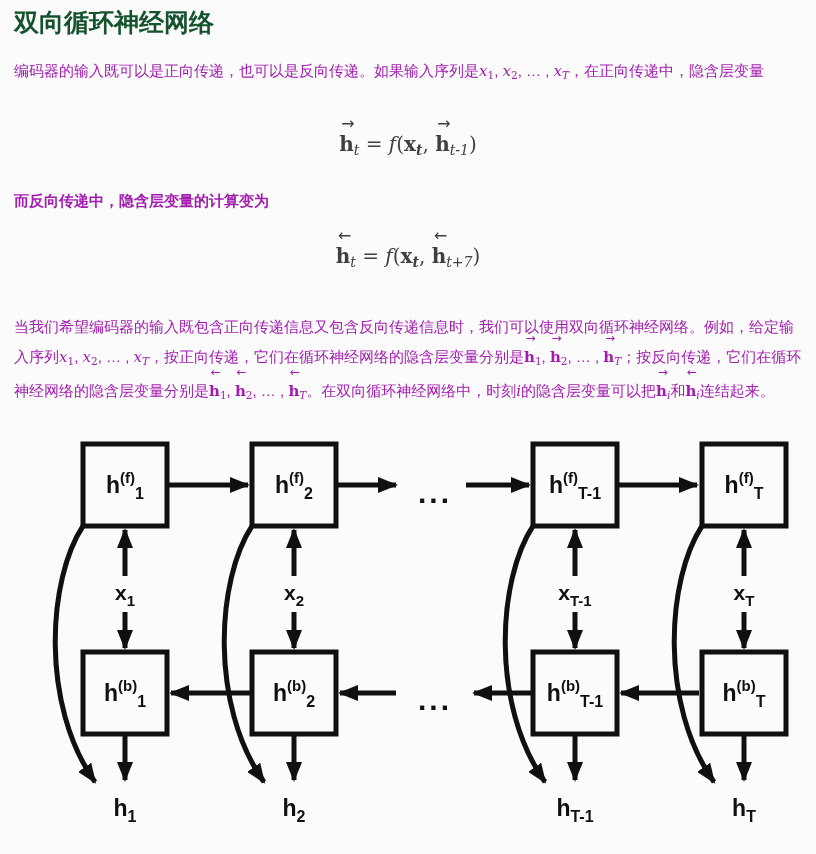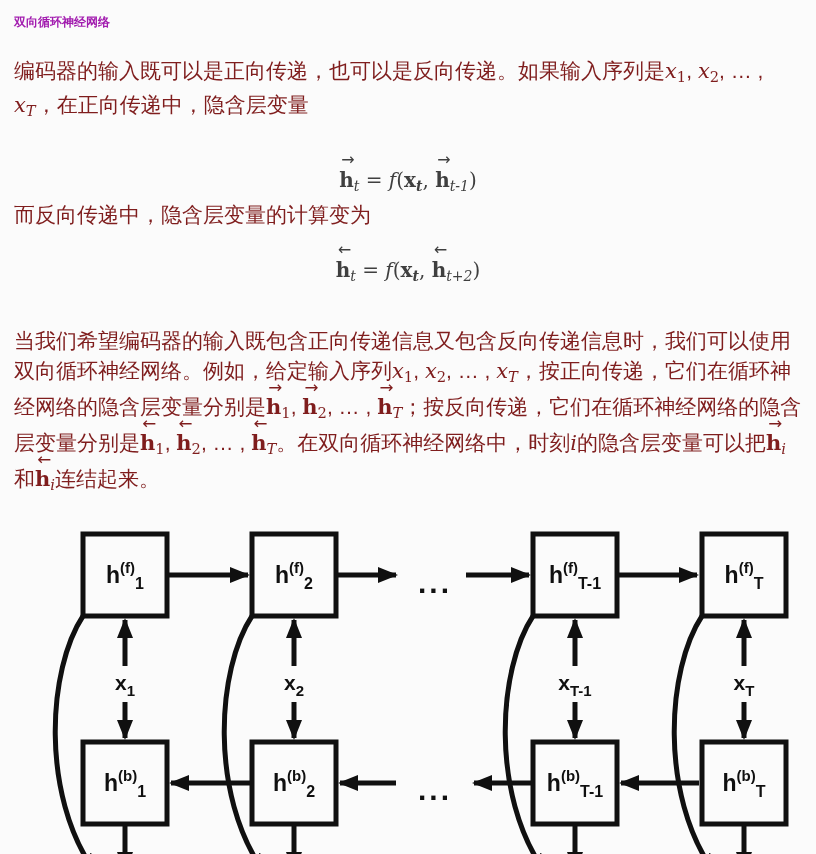--- a/index.html
+++ b/index.html
@@ -1,22 +1,22 @@
 <!DOCTYPE html>
 <html><head>
 <meta charset="utf-8">
 <style>
   html,body{margin:0;padding:0;}
   body{width:816px;height:854px;overflow:hidden;background:#fbfbfb;
        font-family:"Liberation Sans","DejaVu Sans",sans-serif;}
   .page{width:816px;height:854px;position:relative;}
-  .title{margin:10px 14px 16px 14px;font-size:12px;line-height:24px;font-weight:bold;color:#a21caf;}
-  p.body{margin:0;padding:0 14px;font-size:21px;line-height:28px;color:#7f1d1d;}
+  .title{margin:10px 14px 16px 14px;font-size:25px;line-height:24px;font-weight:bold;color:#14532d;}
+  p.body{margin:0;padding:0 14px;font-size:15px;line-height:28px;color:#a21caf;}
   #p1{margin-top:23px;}
-  #p2{}
+  #p2{margin-top:22px;font-weight:bold;}
   #p3{margin-top:35px;line-height:30px;}
   .formula{text-align:center;font-size:20px;line-height:30px;color:#3f3f3f;
            font-family:"DejaVu Serif","Liberation Serif",serif;}
   #f1{margin-top:24px;padding-top:16px;}
   #f2{margin-top:10px;padding-top:16px;}
   .mi{font-family:"DejaVu Serif","Liberation Serif",serif;font-style:italic;}
   .mb{font-family:"DejaVu Serif","Liberation Serif",serif;font-weight:700;font-style:normal;}
   .msub{font-family:"DejaVu Serif","Liberation Serif",serif;font-size:0.70em;
         vertical-align:-0.28em;font-style:normal;}
   .msub.it{font-style:italic;}
@@ -33,21 +33,21 @@
 
 <div class="page">
   <h1 class="title">双向循环神经网络</h1>
 
   <p class="body" id="p1">编码器的输入既可以是正向传递，也可以是反向传递。如果输入序列是<span class="mi">x<span class="msub">1</span></span>, <span class="mi">x<span class="msub">2</span></span>, … , <span class="mi">x<span class="msub it">T</span></span>，在正向传递中，隐含层变量</p>
 
   <div class="formula" id="f1"><span class="vecwrap"><span class="vec"><span class="arr">→</span><span class="mb">h</span></span><span class="msub it">t</span></span> = <span class="mi">f</span>(<span class="mb">x<span class="msub it">t</span></span>, <span class="vecwrap"><span class="vec"><span class="arr">→</span><span class="mb">h</span></span><span class="msub it">t-1</span></span>)</div>
 
   <p class="body" id="p2">而反向传递中，隐含层变量的计算变为</p>
 
-  <div class="formula" id="f2"><span class="vecwrap"><span class="vec"><span class="arr">←</span><span class="mb">h</span></span><span class="msub it">t</span></span> = <span class="mi">f</span>(<span class="mb">x<span class="msub it">t</span></span>, <span class="vecwrap"><span class="vec"><span class="arr">←</span><span class="mb">h</span></span><span class="msub it">t+2</span></span>)</div>
+  <div class="formula" id="f2"><span class="vecwrap"><span class="vec"><span class="arr">←</span><span class="mb">h</span></span><span class="msub it">t</span></span> = <span class="mi">f</span>(<span class="mb">x<span class="msub it">t</span></span>, <span class="vecwrap"><span class="vec"><span class="arr">←</span><span class="mb">h</span></span><span class="msub it">t+7</span></span>)</div>
 
   <p class="body" id="p3">当我们希望编码器的输入既包含正向传递信息又包含反向传递信息时，我们可以使用双向循环神经网络。例如，给定输入序列<span class="mi">x<span class="msub">1</span></span>, <span class="mi">x<span class="msub">2</span></span>, … , <span class="mi">x<span class="msub it">T</span></span>，按正向传递，它们在循环神经网络的隐含层变量分别是<span class="vecwrap"><span class="vec"><span class="arr">→</span><span class="mb">h</span></span><span class="msub">1</span></span>, <span class="vecwrap"><span class="vec"><span class="arr">→</span><span class="mb">h</span></span><span class="msub">2</span></span>, … , <span class="vecwrap"><span class="vec"><span class="arr">→</span><span class="mb">h</span></span><span class="msub it">T</span></span>；按反向传递，它们在循环神经网络的隐含层变量分别是<span class="vecwrap"><span class="vec"><span class="arr">←</span><span class="mb">h</span></span><span class="msub">1</span></span>, <span class="vecwrap"><span class="vec"><span class="arr">←</span><span class="mb">h</span></span><span class="msub">2</span></span>, … , <span class="vecwrap"><span class="vec"><span class="arr">←</span><span class="mb">h</span></span><span class="msub it">T</span></span>。在双向循环神经网络中，时刻<span class="mi">i</span>的隐含层变量可以把<span class="vecwrap"><span class="vec"><span class="arr">→</span><span class="mb">h</span></span><span class="msub it">i</span></span>和<span class="vecwrap"><span class="vec"><span class="arr">←</span><span class="mb">h</span></span><span class="msub it">i</span></span>连结起来。</p>
 
   <svg id="diagram" viewBox="0 0 816 414" width="816" height="414">
     <defs>
       <marker id="ah" viewBox="0 0 20 16" refX="18" refY="8" markerWidth="20" markerHeight="16" markerUnits="userSpaceOnUse" orient="auto">
         <path d="M0,0 L20,8 L0,16 Z" fill="#101010"></path>
       </marker>
     </defs>
   <path d="M 83 102 C 48 155, 40 280, 95 358" fill="none" stroke="#101010" stroke-width="5" marker-end="url(#ah)"></path>

